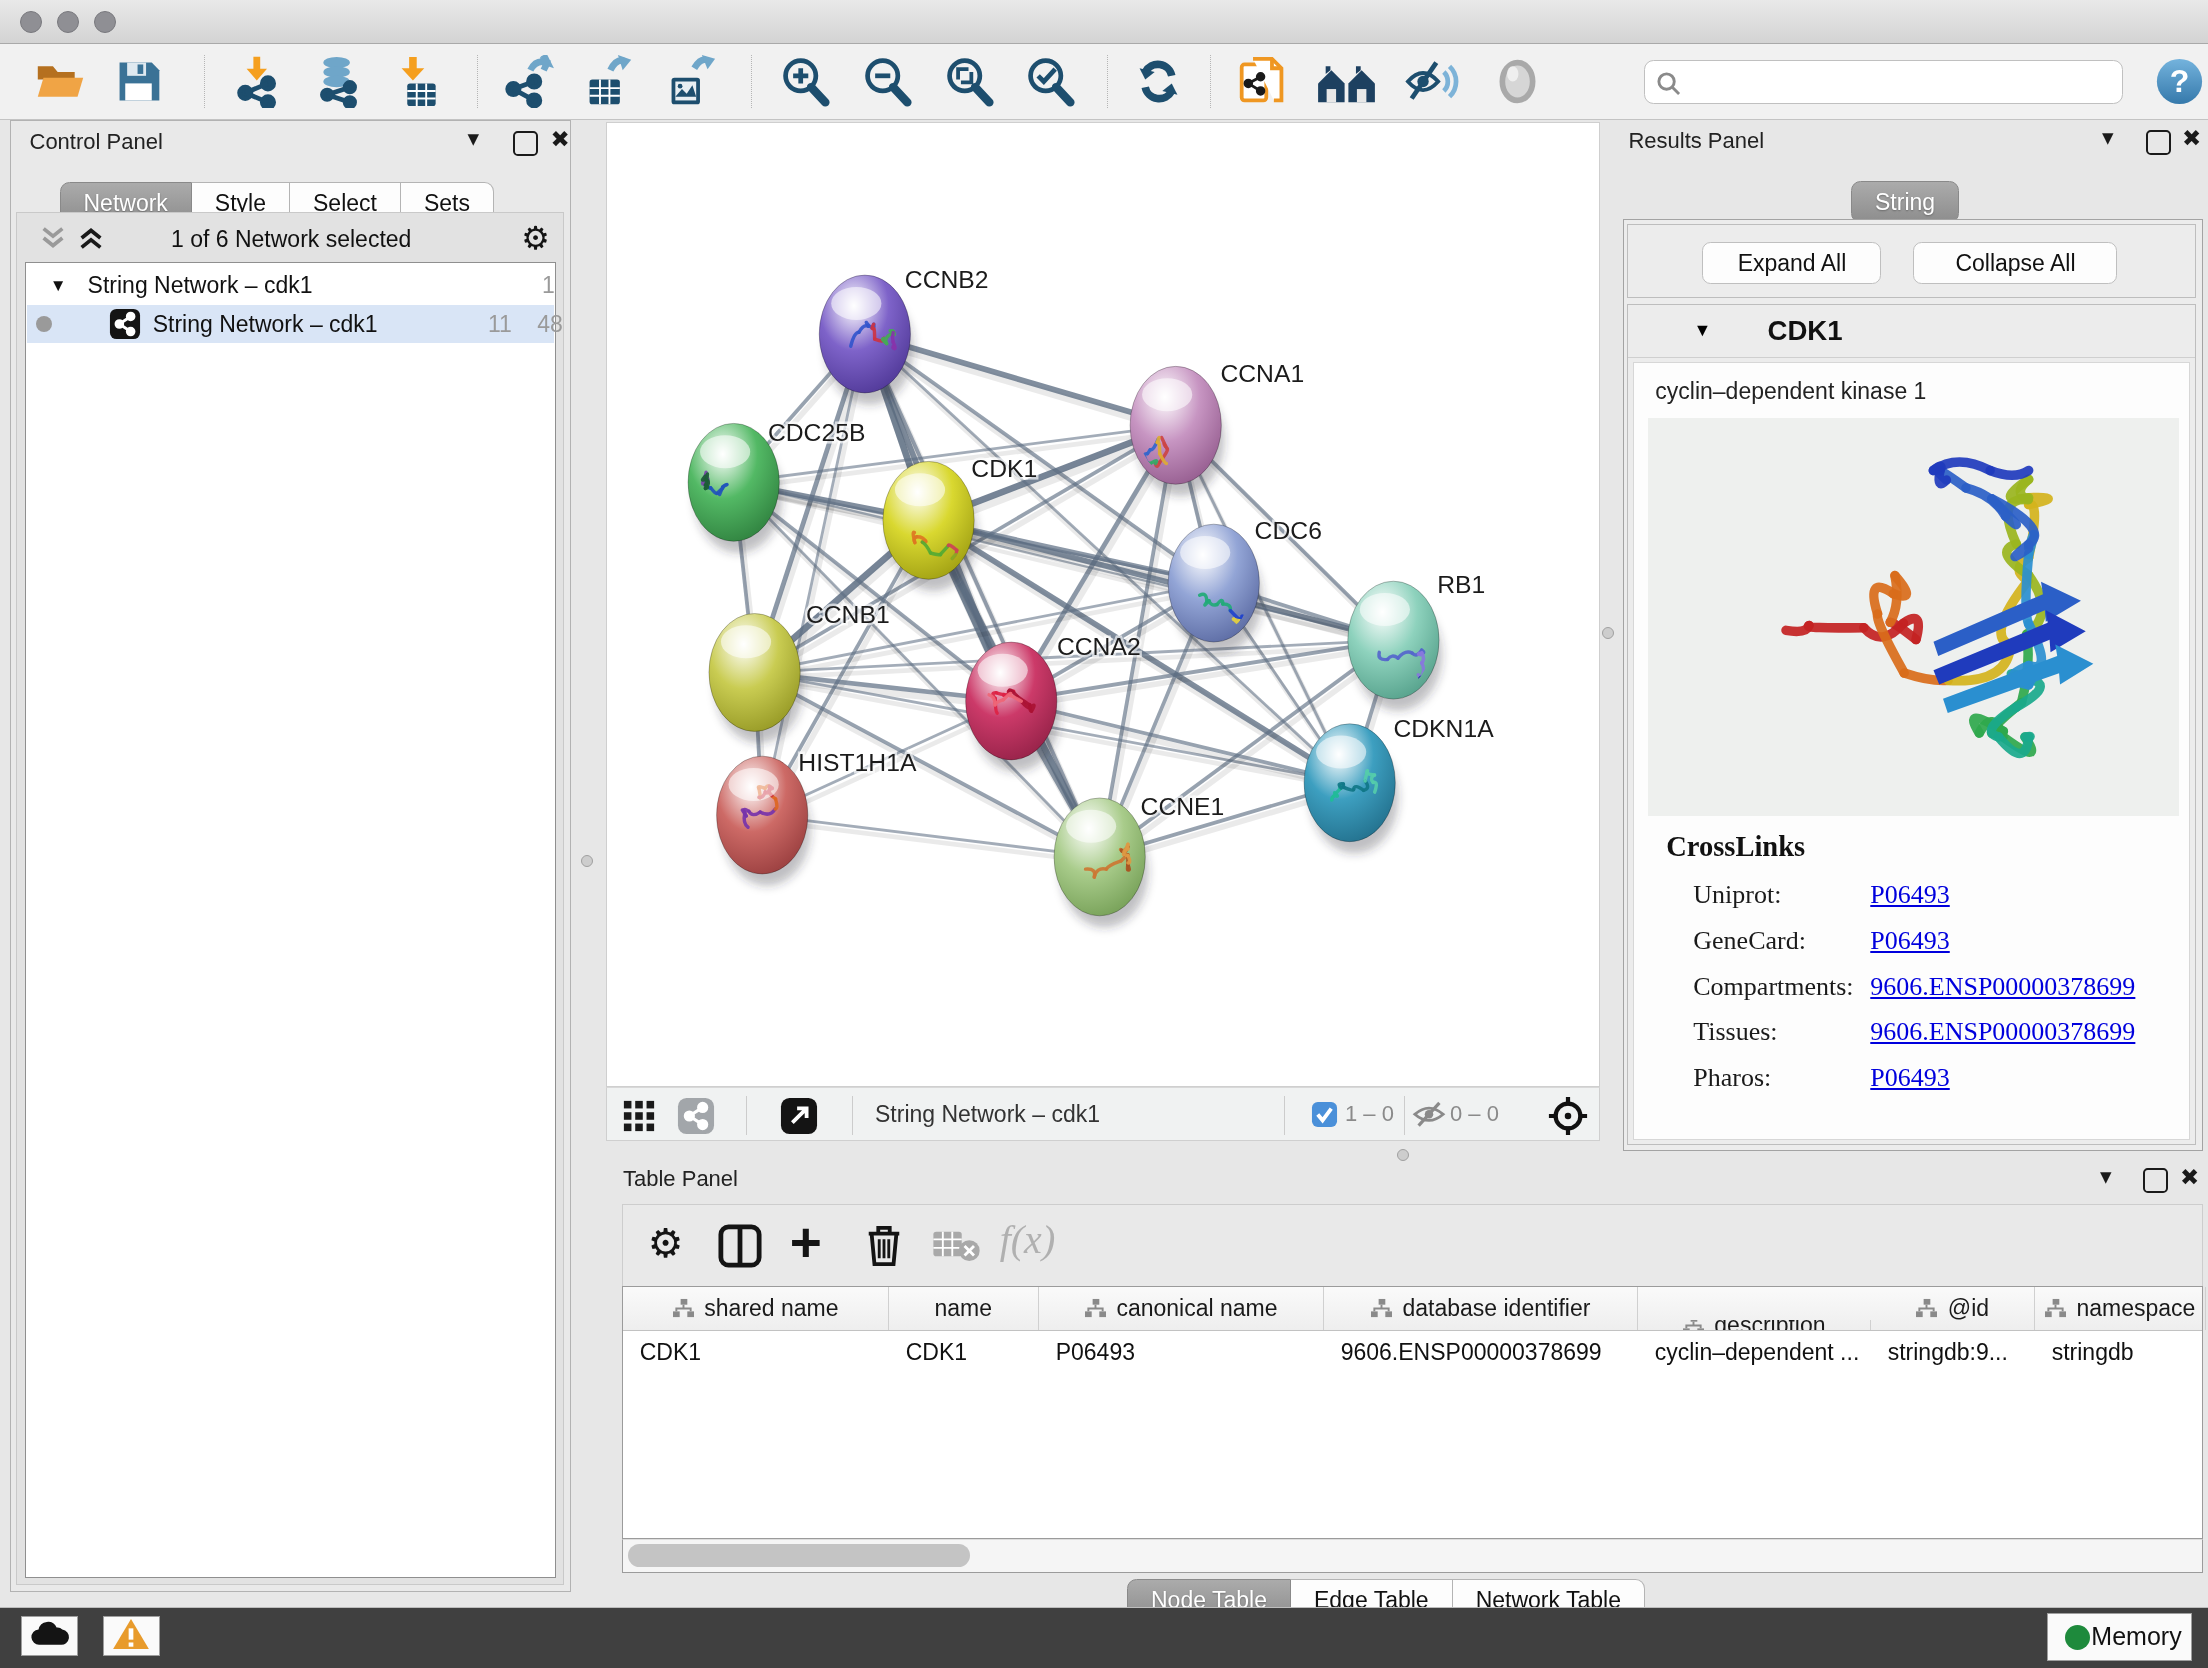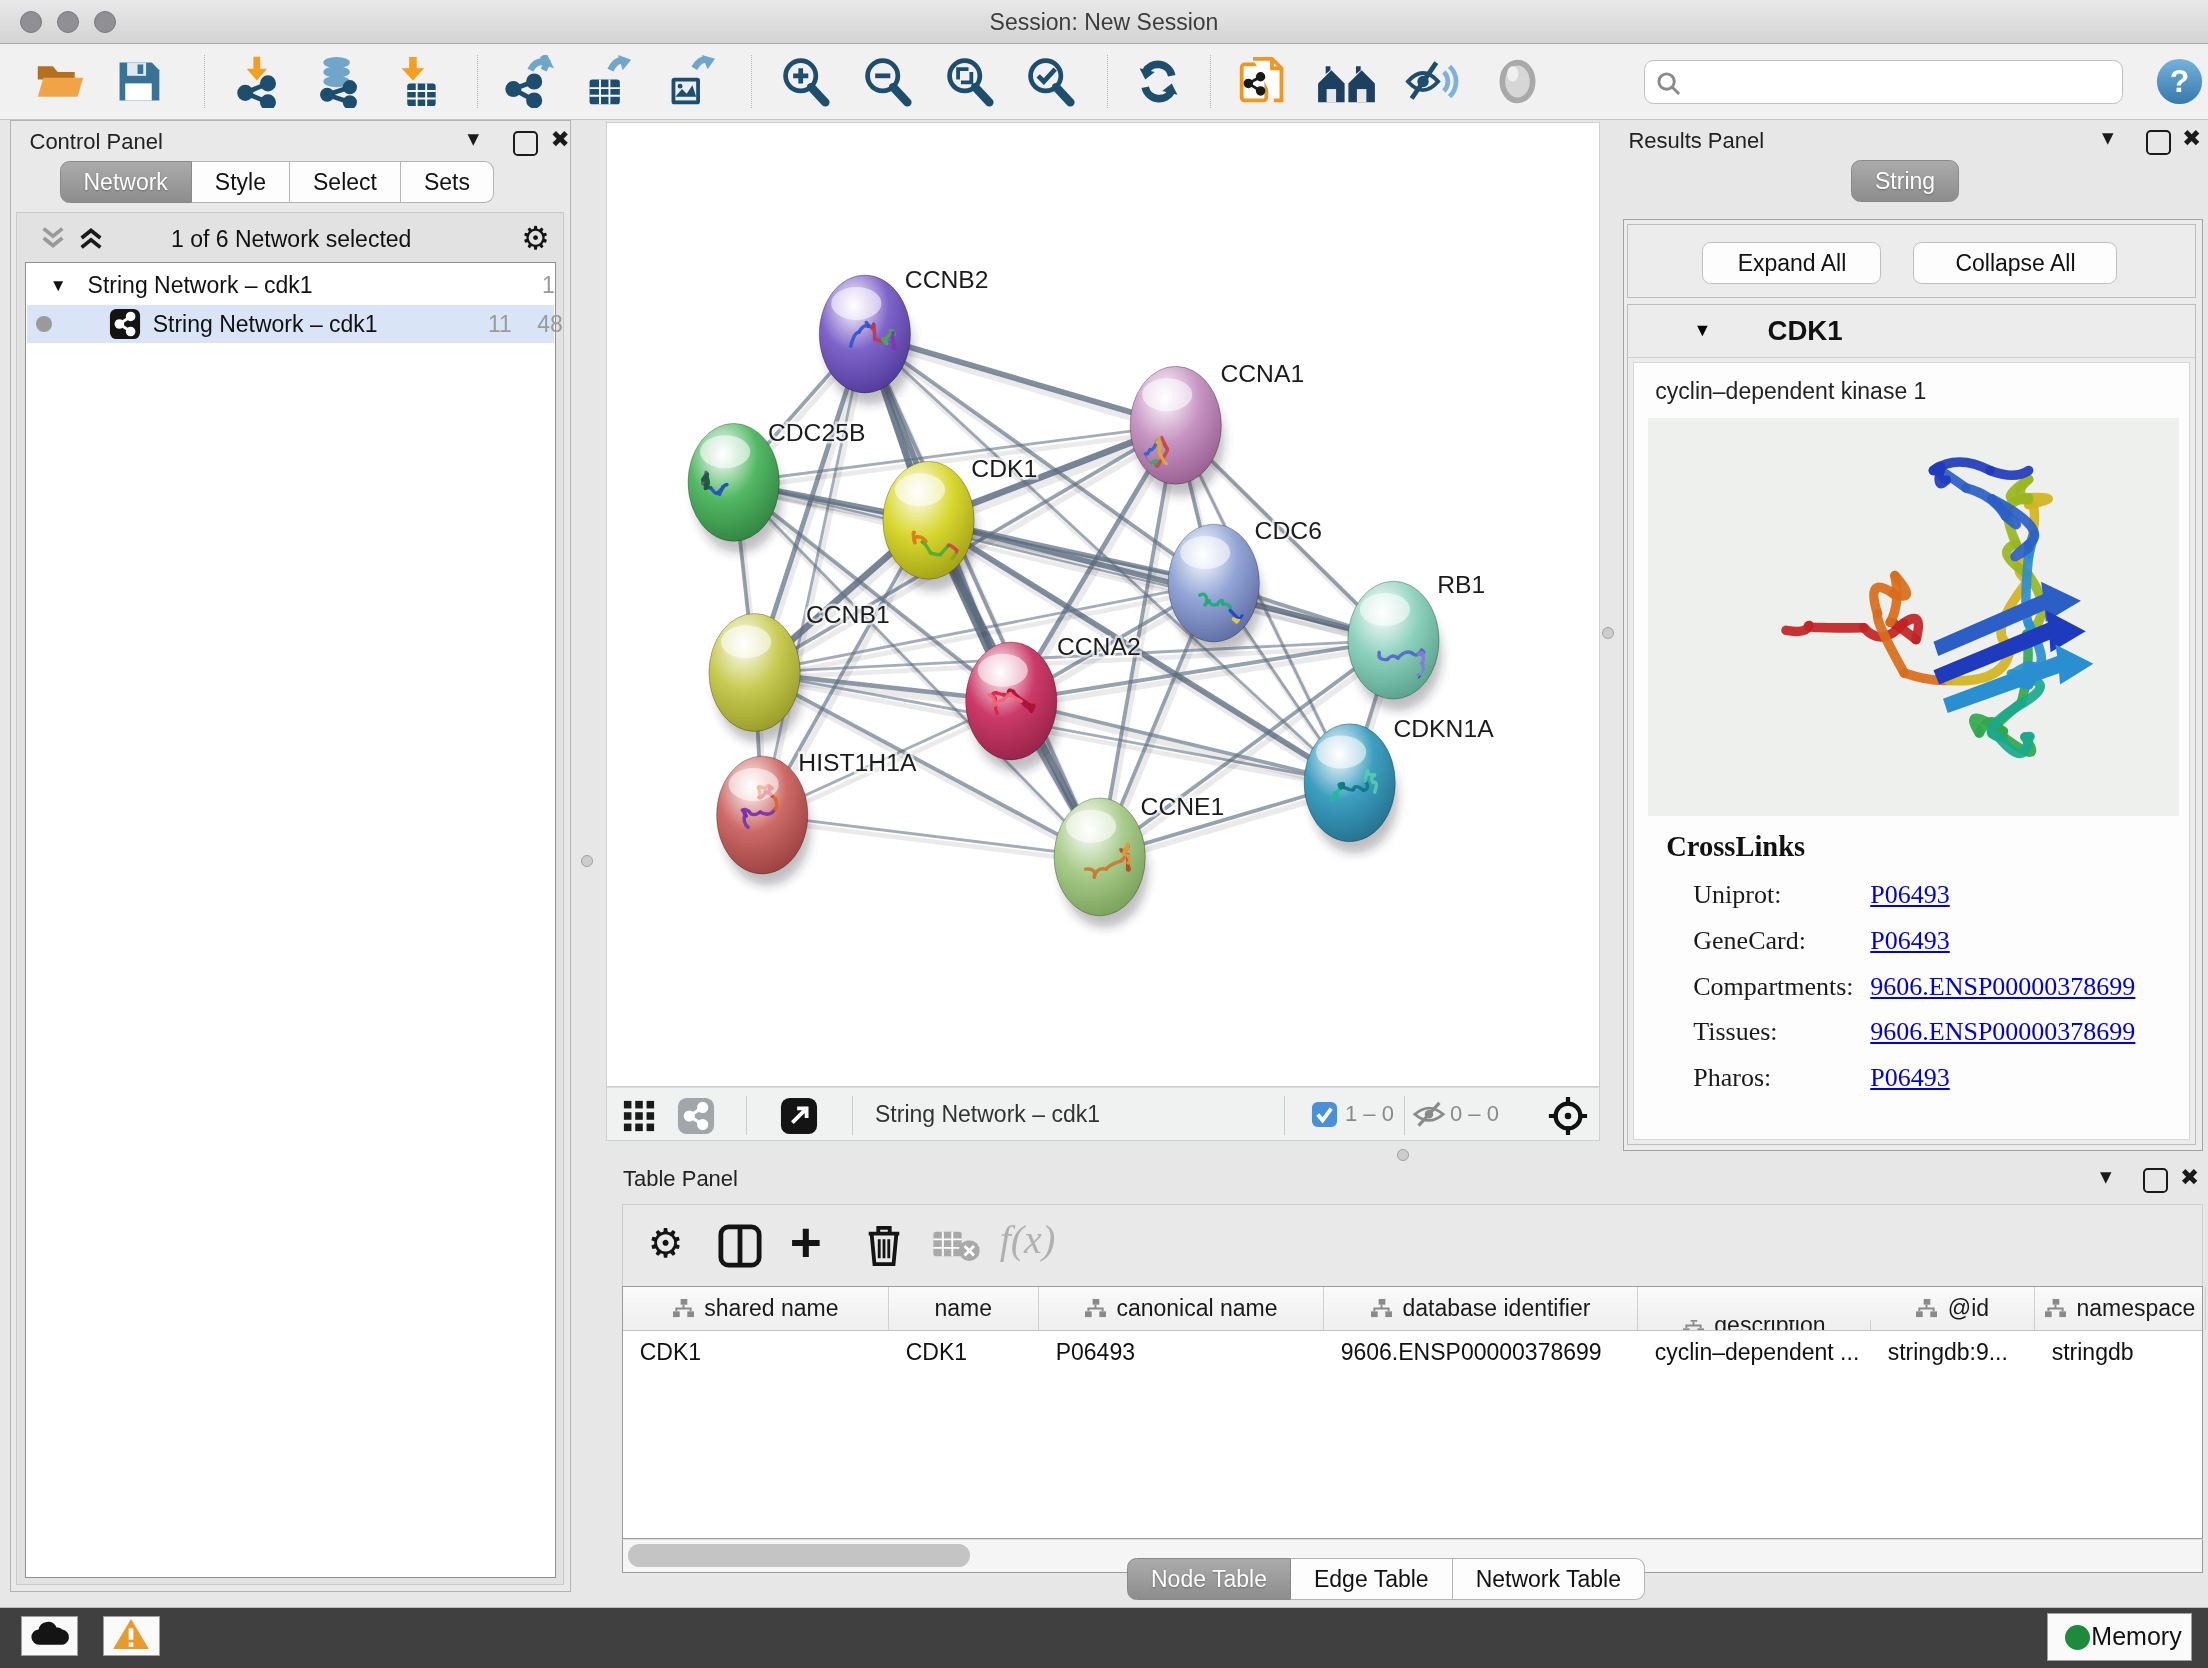--- a/index.html
+++ b/index.html
@@ -27,21 +27,21 @@
 
   
   .panel-title { font-size:22px; color:#222; }
   .win-ctl { font-family:"DejaVu Sans", sans-serif; font-size:23px; color:#1a1a1a; cursor:pointer; }
   .boxbtn { position:absolute; width:25px; height:25px; border:2.9px solid #1a1a1a; border-radius:4.8px; cursor:pointer; }
 
   
   .tab { display:inline-block; padding:6.7px 23px; font-size:23px; background:#fdfdfd;
     border:1px solid #b4b4b4; border-left:none; color:#111; cursor:pointer; }
   .tab:first-child { border-left:1px solid #b4b4b4; border-radius:9.5px 0 0 9.5px; }
-  .tab:last-child { border-radius:0 9.5px 9.5px 0; }
+  .tab:last-child { border-radius:0 9.5px 9.5px 0;margin-top:21px; }
   .tab.sel { background:linear-gradient(#ababab,#8d8d8d); color:#fff;
     border-color:#898989; text-shadow:0 1px 1.9px rgba(0,0,0,.3); }
   .tab.lone { border-radius:9.5px; border-left:1px solid #898989; }
 
   
   #control-panel { left:9.5px; top:120px; width:561px; height:1472px;
     background:#e9e9e9; border:1px solid #b2b2b2; }
   #cp-sub { position:absolute; left:5.7px; top:91px; width:548px; height:1373px;
     background:#e2e2e2; border:1px solid #c9c9c9; }
   #net-tree { position:absolute; left:7.6px; top:49px; width:531px; height:1316px;
@@ -112,21 +112,20 @@
     background:#cdcdcd; border:1px solid #a0a0a0; cursor:pointer; }
   svg text { font-family:"Liberation Sans", sans-serif; }
 </style>
 </head>
 <body>
 
 <div class="abs" id="titlebar">
   <div class="traffic" style="left:20px"></div>
   <div class="traffic" style="left:57px"></div>
   <div class="traffic" style="left:94px"></div>
-  <div class="abs" id="win-title">Session: New Session</div>
 </div>
 
 <div class="abs" id="toolbar">
   <span class="tb-icon" style="left:34px">
     <svg width="53" height="53" viewBox="0 0 56 56">
         <path d="M4 12 h16 l5 6 h18 v8 H4z" fill="#b5701f"></path>
         <path d="M4 44 L10 24 h42 L46 44z" fill="#f0a445"></path>
       </svg></span>
   <span class="tb-icon" style="left:112px">
     <svg width="53" height="53" viewBox="0 0 56 56">

